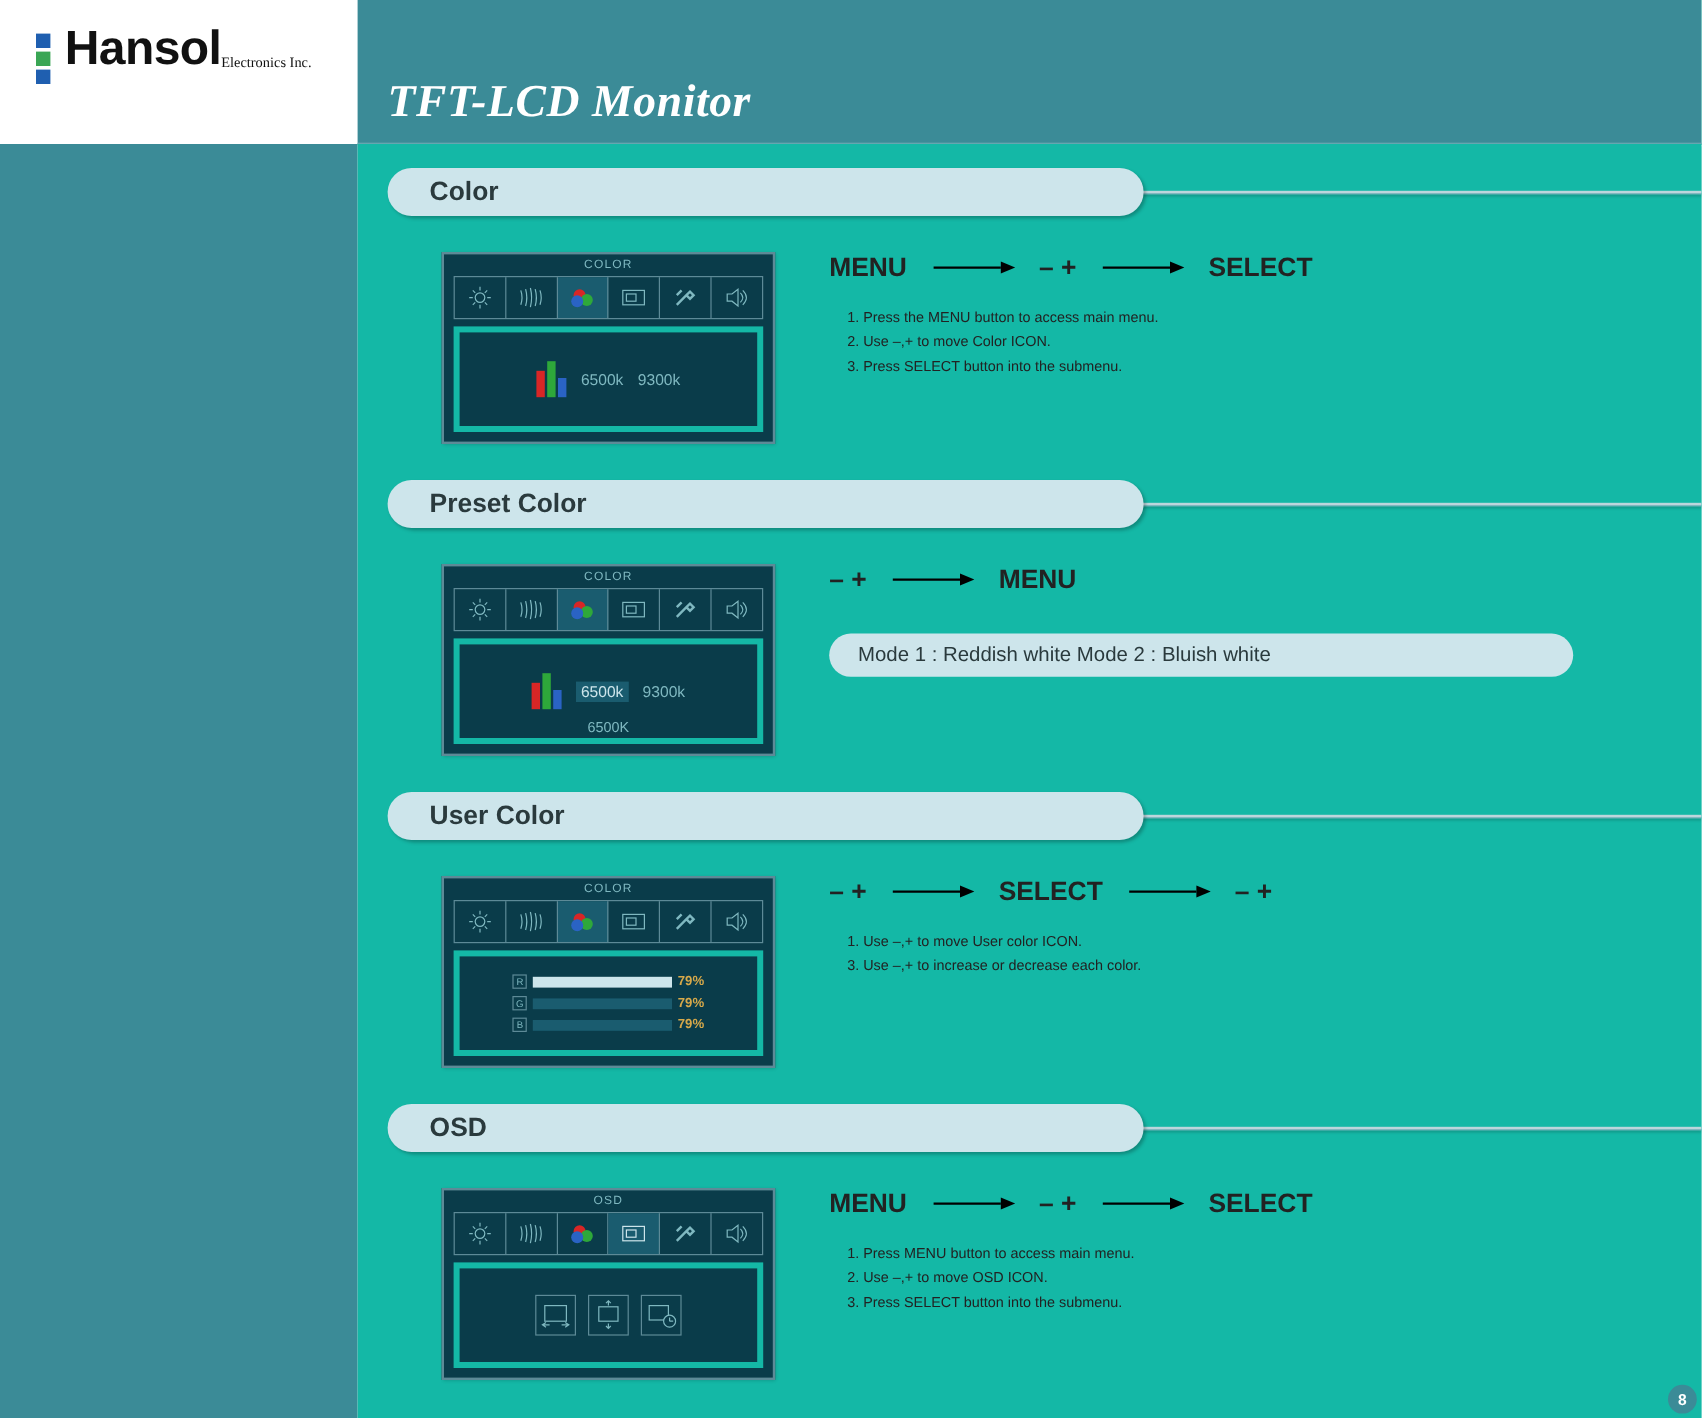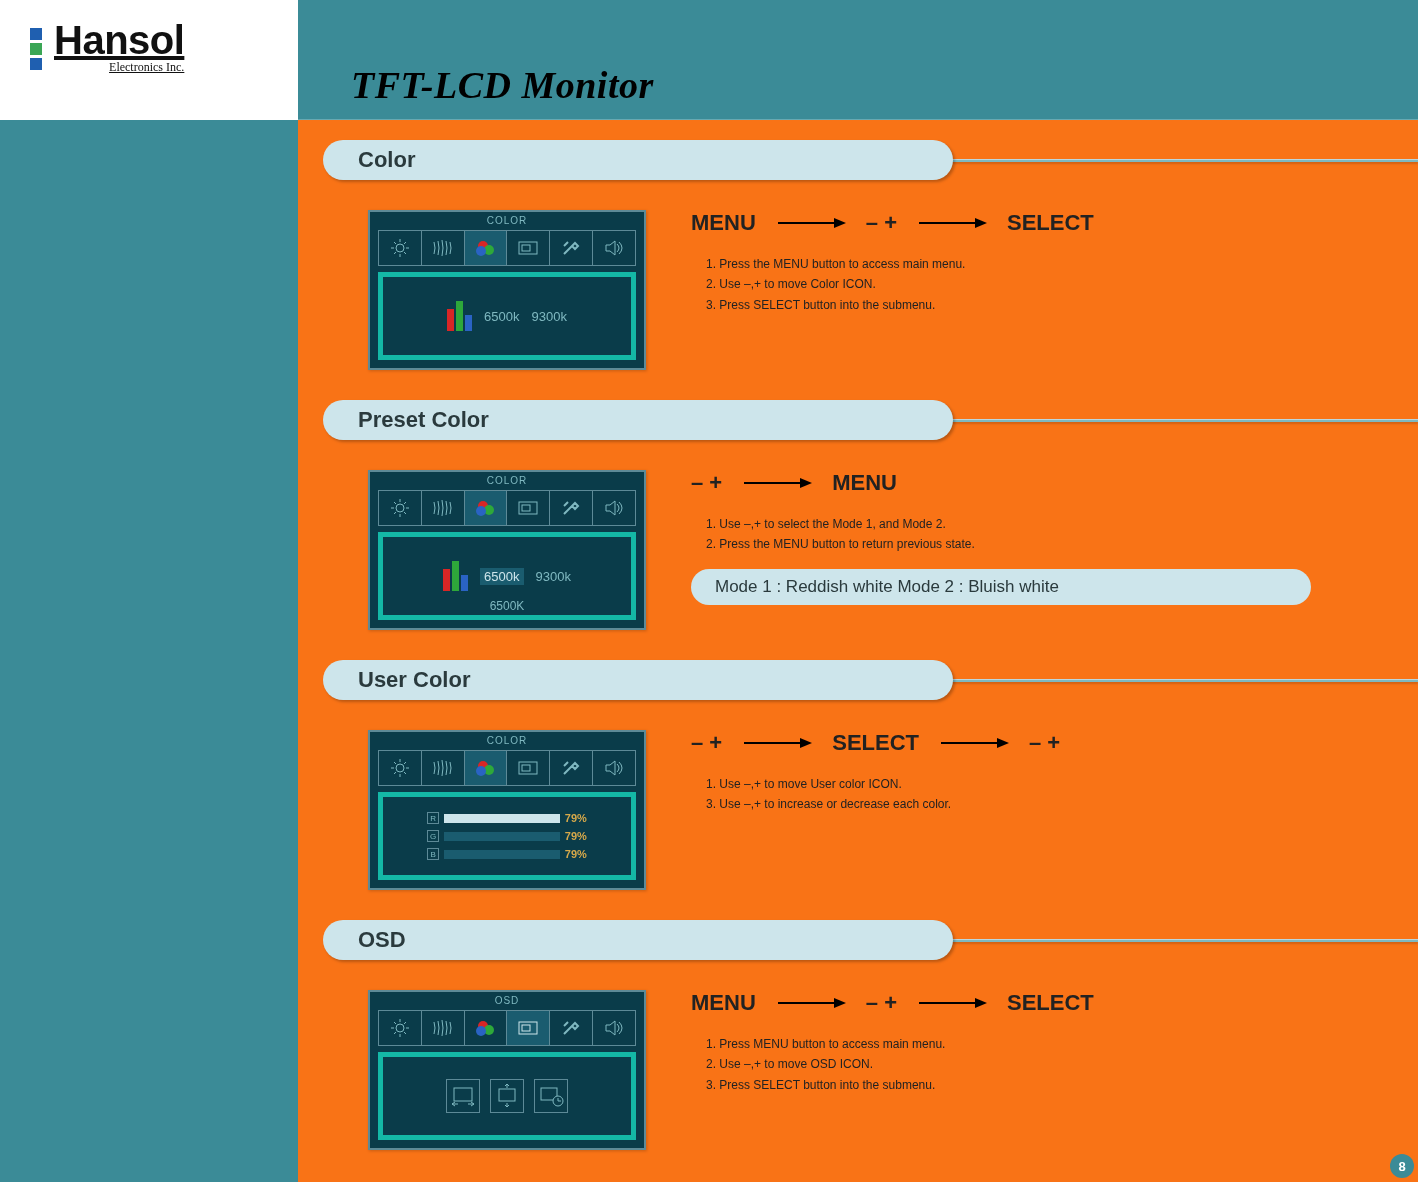--- a/index.html
+++ b/index.html
@@ -24,27 +24,26 @@
     align-items: flex-end;
     padding-left: 25px;
     padding-bottom: 13px;
   }
   .header-rule {
     position: absolute;
     left: 298px; right:0; top:119px; height:3px;
     background: linear-gradient(#7fb8c0,#3b8b97 50%, #fff 50%);
   }
   .title {
-    color: #000000;
+    color: #ffffff;
     font-family: Georgia, 'Times New Roman', serif;
     font-style: italic;
     font-weight: bold;
     font-size: 38px;
     letter-spacing: 0.5px;
-    margin-left: 28px;
   }
   .side-teal {
     position: absolute;
     left:0; top:120px; width:298px; bottom:0;
     background: #3b8b97;
   }
   .logo {
     position: absolute;
     left: 30px; top: 20px;
     display: flex;
@@ -54,31 +53,30 @@
     width: 16px;
     display: flex;
     flex-direction: column;
     gap: 3px;
     margin-right: 8px;
     margin-top: 8px;
   }
   .logo-icon span { display:block; width:12px; height:12px; }
   .logo-text {
     display: flex;
-    flex-direction: column;
+    flex-direction: row;
     align-items: flex-end;
     color: #111;
-    text-decoration: underline;
   }
   .logo-name { font-size: 40px; font-weight: bold; letter-spacing: -0.5px; line-height: 1; }
   .logo-sub { font-size: 12px; font-family: Georgia, serif; margin-top: 0; }
   .content {
     position: absolute;
     left: 298px; top: 120px; right: 0; bottom: 0;
-    background: #f97316;
+    background: #14b8a6;
     padding: 20px 0 0 25px;
   }
   .section-header {
     position: relative;
     height: 40px;
     margin-bottom: 12px;
     display: flex;
     align-items: center;
   }
   .section-pill {
@@ -403,24 +401,20 @@
     <div class="instr">
       <div class="nav-flow">
         <span>–  +</span>
         <span class="arrow">
             <svg width="70" height="14">
               <line x1="2" y1="7" x2="58" y2="7" stroke="#000" stroke-width="2"></line>
               <polygon points="58,2 70,7 58,12" fill="#000"></polygon>
             </svg>
           </span>
         <span>MENU</span>
-      </div>
-      <div class="steps">
-        <div>1. Use –,+ to select the Mode 1, and Mode 2.</div>
-        <div>2. Press the MENU button to return previous state.</div>
       </div>
       <div class="note-pill">Mode 1 : Reddish white      Mode 2 : Bluish white</div>
     </div>
   </div>
 
   <div class="section-header">
     <div class="section-pill">User Color</div>
     <div class="section-rule"></div>
   </div>
   <div class="section-body">

